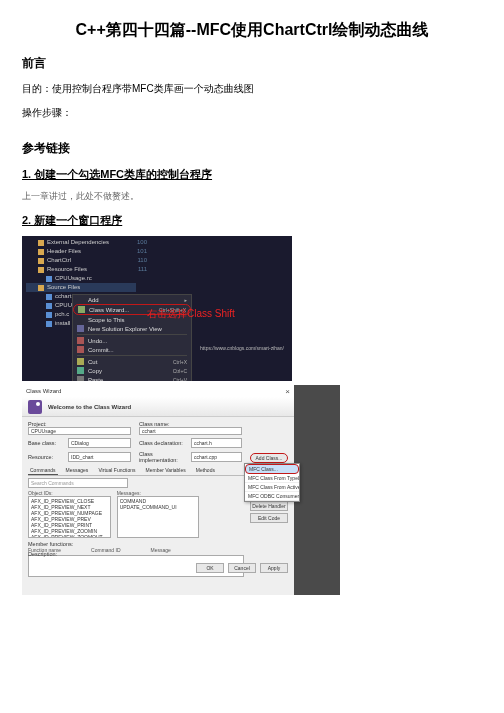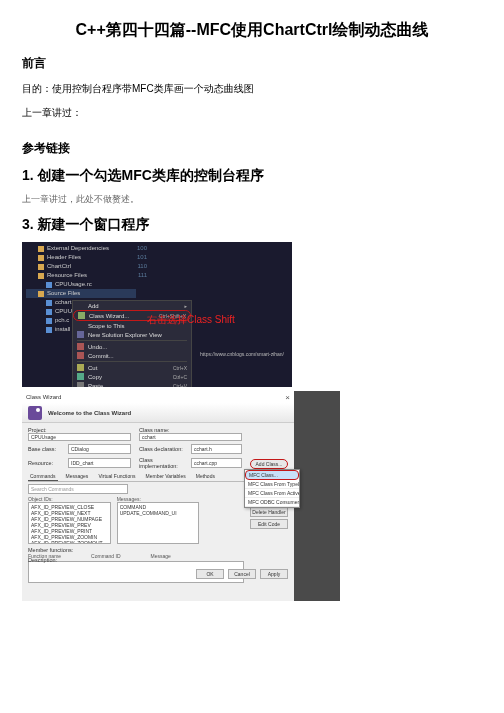--- a/index.html
+++ b/index.html
@@ -7,21 +7,21 @@
     font-family: "Microsoft YaHei", Arial, sans-serif;
     background: #fff;
     width: 504px;
     padding: 20px 22px;
     font-size: 10px;
     color: #333;
   }
   .title { font-size: 16px; font-weight: bold; text-align: center; margin-bottom: 14px; color: #000; }
   .h2 { font-size: 12px; font-weight: bold; color: #000; margin-bottom: 10px; }
   .para { font-size: 10px; margin-bottom: 10px; color: #000; }
-  .h3 { font-size: 14px; font-weight: bold; margin-bottom: 8px; color: #000; }
+  .h3 { font-size: 11px; font-weight: bold; margin-bottom: 8px; color: #000; text-decoration: underline; }
   .note { font-size: 9px; color: #666; margin-bottom: 10px; }
 
   
   .ss1 { width: 270px; height: 145px; background: #1a1a2e; position: relative; margin-bottom: 4px; overflow: hidden; }
   .ss1 .tree { position: absolute; left: 4px; top: 2px; width: 110px; font-size: 6px; color: #ccc; line-height: 9px; }
   .ss1 .tree .item { display: flex; align-items: center; gap: 3px; padding-left: 12px; }
   .ss1 .tree .ico { width: 6px; height: 6px; display: inline-block; }
   .ss1 .tree .folder { background: #d8a850; }
   .ss1 .tree .file { background: #5a8fd4; }
   .ss1 .tree .sel { background: #2a3a5a; }
@@ -68,28 +68,28 @@
   .ss2 .close { font-size: 8px; color: #555; }
   .wrap2 { position: relative; width: 318px; overflow: hidden; }
 </style>
 </head>
 <body>
 
 <div class="title">C++第四十四篇--MFC使用ChartCtrl绘制动态曲线</div>
 
 <div class="h2">前言</div>
 <div class="para">目的：使用控制台程序带MFC类库画一个动态曲线图</div>
-<div class="para">上一章讲过：</div>
+<div class="para">操作步骤：</div>
 
 <div style="height:10px"></div>
 
 <div class="h2">参考链接</div>
 <div class="h3">1. 创建一个勾选MFC类库的控制台程序</div>
 <div class="note">上一章讲过，此处不做赘述。</div>
-<div class="h3">3. 新建一个窗口程序</div>
+<div class="h3">2. 新建一个窗口程序</div>
 
 <div class="ss1">
   <div class="tree">
     <div class="item">
         <span class="ico folder"></span>
         <span>External Dependencies</span>
       </div>
     <div class="item">
         <span class="ico folder"></span>
         <span>Header Files</span>

